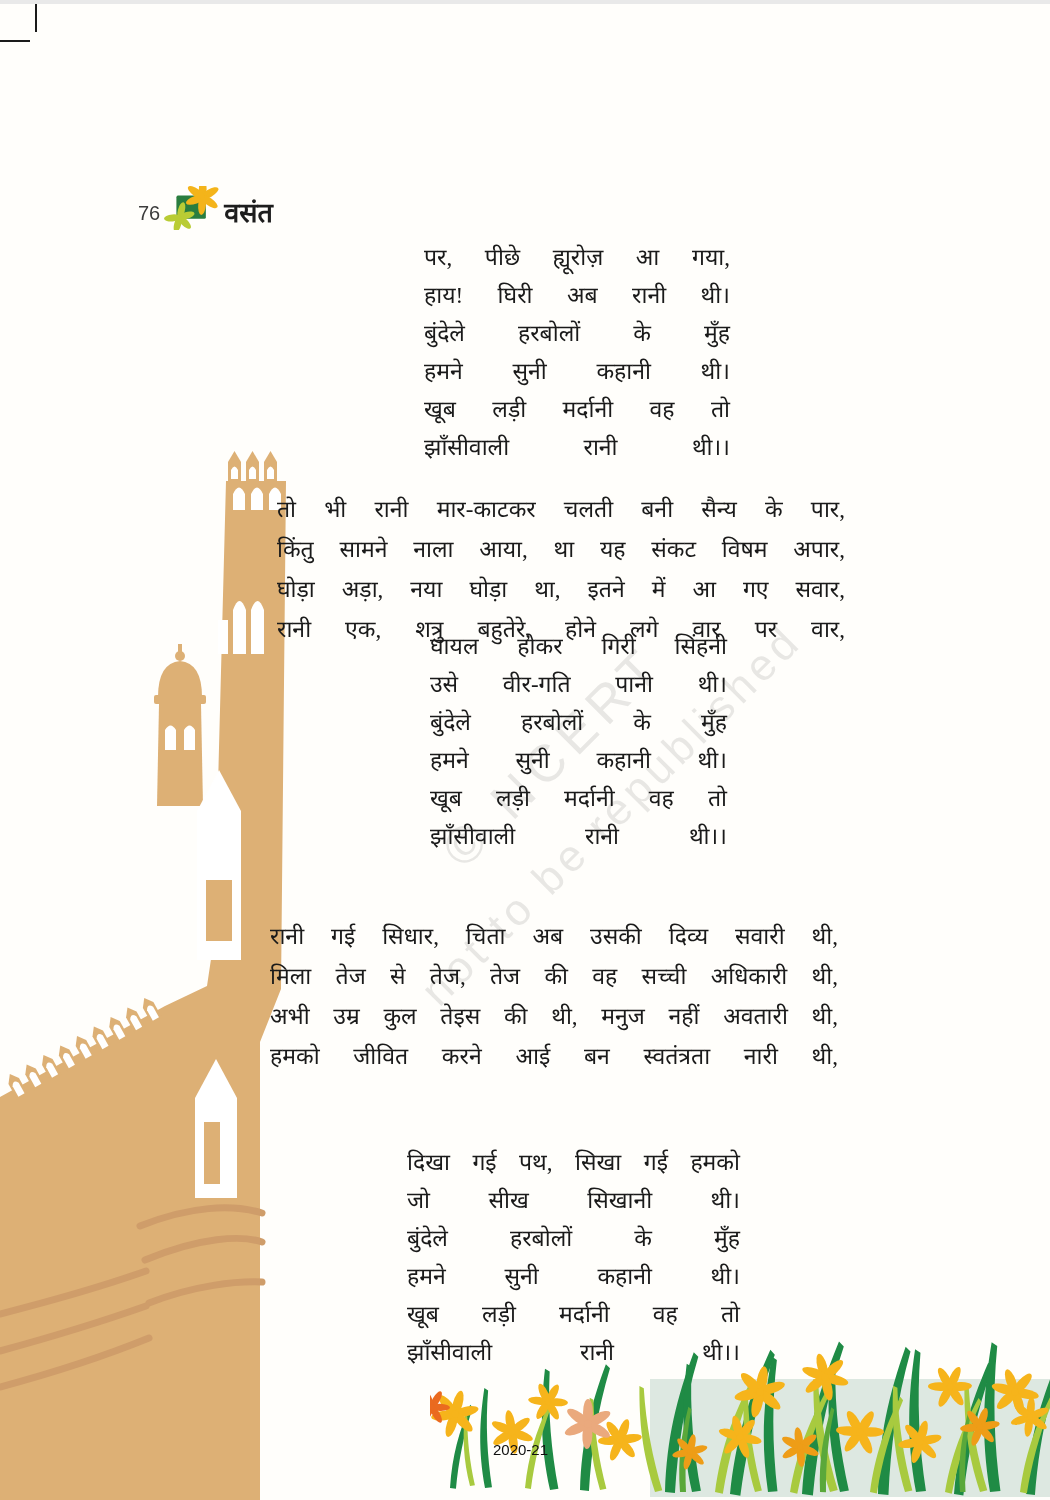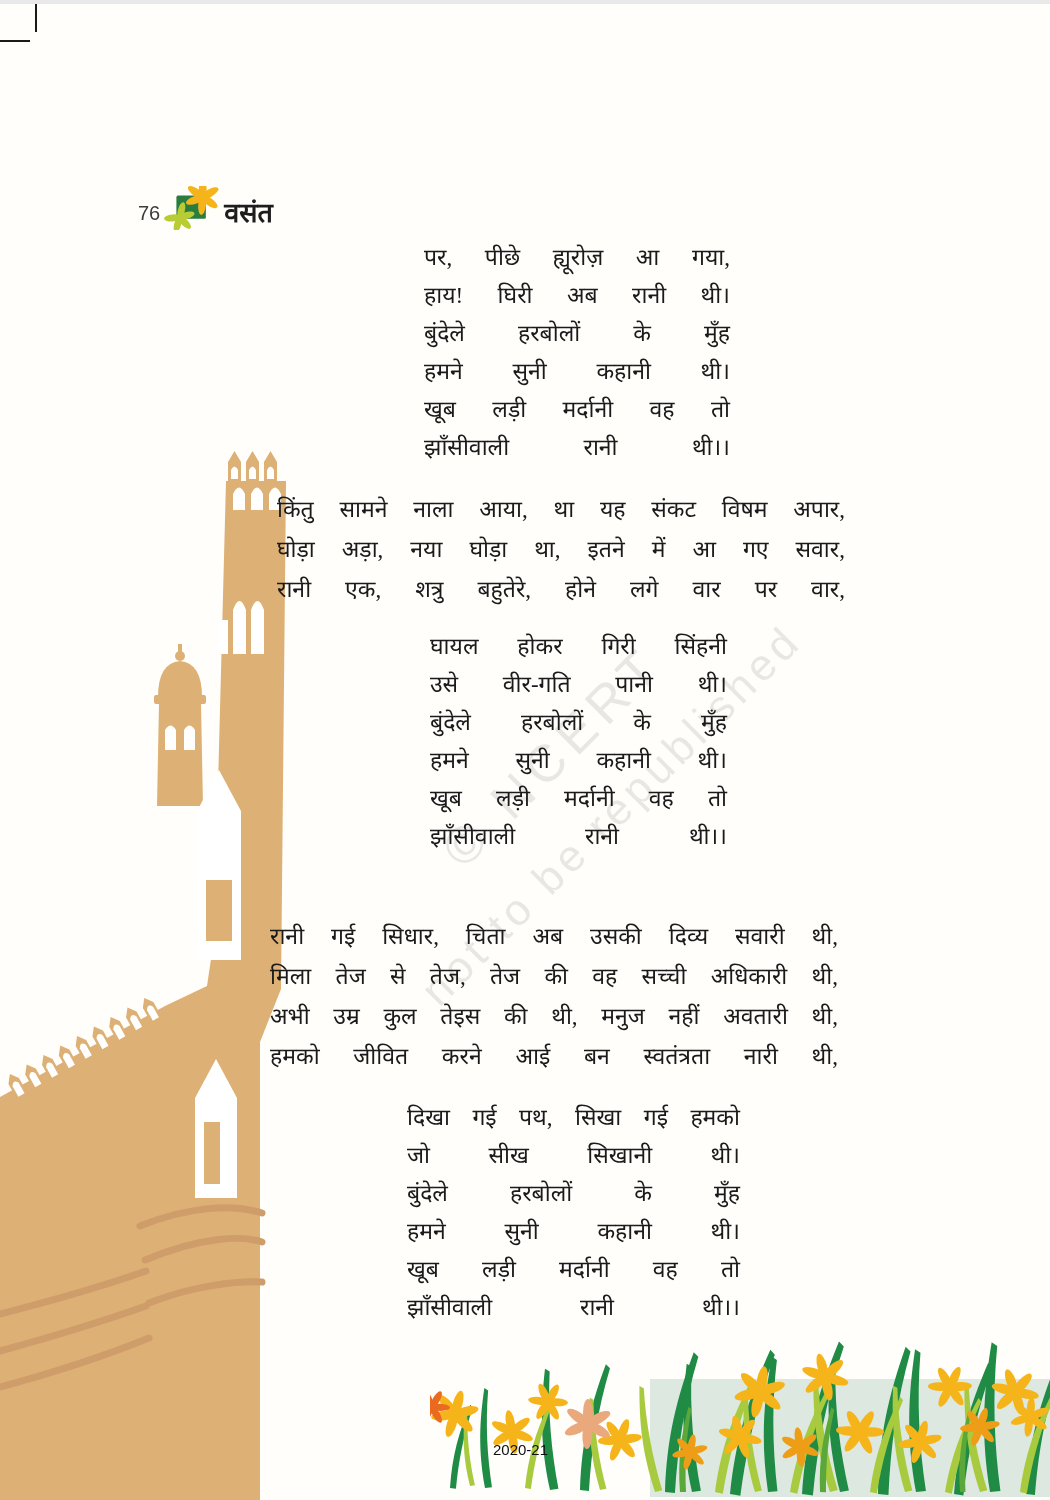--- a/index.html
+++ b/index.html
@@ -28,21 +28,21 @@
   .stanza{position:absolute;z-index:2;}
   .pline{
     font-size:23px;line-height:38px;white-space:nowrap;
     text-align:justify;text-align-last:justify;
   }
   .stanza.full .pline{line-height:40px;}
   .s1{left:424px;top:235px;width:306px;}
   .s2{left:277px;top:486px;width:568px;}
   .s3{left:430px;top:624px;width:297px;}
   .s4{left:270px;top:913px;width:568px;}
-  .s5{left:407px;top:1095px;width:333px;}
+  .s5{left:407px;top:1140px;width:333px;}
   
   .fort{position:absolute;left:0;top:430px;z-index:0;}
   .grass{position:absolute;left:430px;top:1328px;z-index:0;}
   .logo{width:62px;height:44px;margin:0 4px;}
   
   .footer-year{
     position:absolute;left:493px;top:1437px;z-index:4;
     font-family:"Liberation Sans","DejaVu Sans",sans-serif;font-size:15px;color:#101010;
   }
 </style>
@@ -295,20 +295,21 @@
   <div class="stanza s1">
     <div class="pline">पर, पीछे ह्यूरोज़ आ गया,</div>
     <div class="pline">हाय! घिरी अब रानी थी।</div>
     <div class="pline">बुंदेले हरबोलों के मुँह</div>
     <div class="pline">हमने सुनी कहानी थी।</div>
     <div class="pline">खूब लड़ी मर्दानी वह तो</div>
     <div class="pline">झाँसीवाली रानी थी।।</div>
   </div>
 
   <div class="stanza full s2">
+    <div class="pline">तो भी रानी मार-काटकर चलती बनी सैन्य के पार,</div>
     <div class="pline">किंतु सामने नाला आया, था यह संकट विषम अपार,</div>
     <div class="pline">घोड़ा अड़ा, नया घोड़ा था, इतने में आ गए सवार,</div>
     <div class="pline">रानी एक, शत्रु बहुतेरे, होने लगे वार पर वार,</div>
   </div>
 
   <div class="stanza s3">
     <div class="pline">घायल होकर गिरी सिंहनी</div>
     <div class="pline">उसे वीर-गति पानी थी।</div>
     <div class="pline">बुंदेले हरबोलों के मुँह</div>
     <div class="pline">हमने सुनी कहानी थी।</div>

